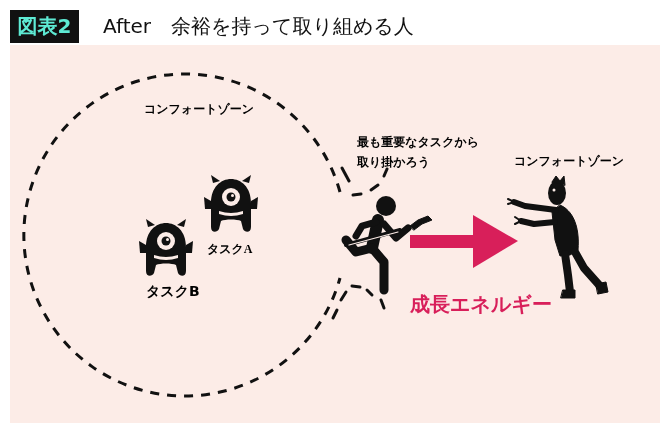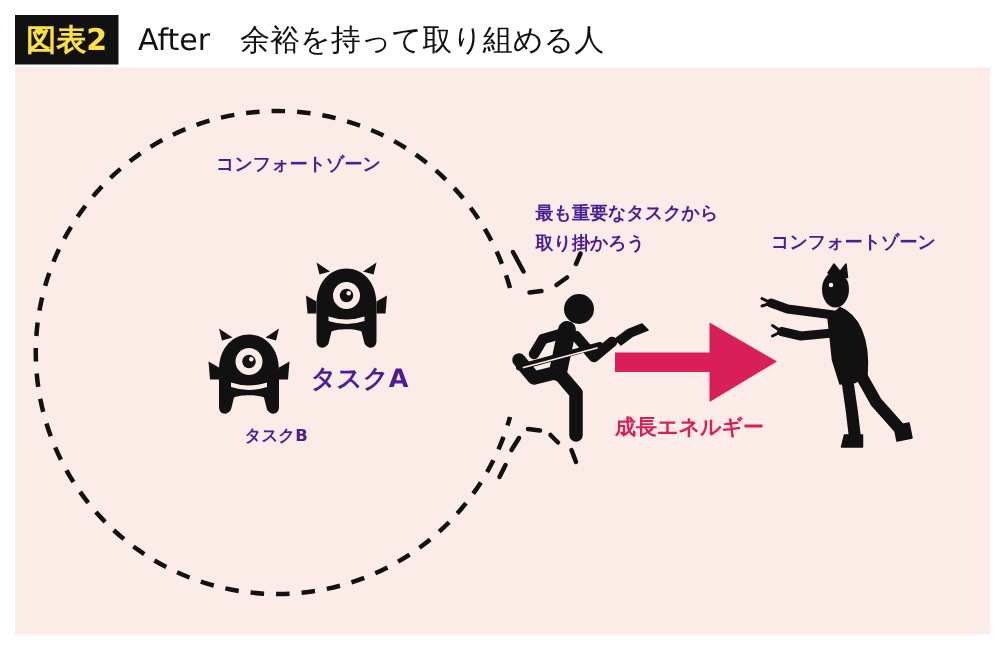--- a/index.html
+++ b/index.html
@@ -1,26 +1,26 @@
 <!DOCTYPE html>
 <html><head>
   <meta charset="utf-8">
   <style>
     html, body { margin: 0; padding: 0; background: #ffffff; }
     body { width: 670px; height: 430px; position: relative; overflow: hidden;
            font-family: "DejaVu Sans", "Liberation Sans", sans-serif; }
     .header { position: absolute; left: 10px; top: 10px; height: 33px; display: flex; align-items: center; }
-    .fig-label { background: #111111; color: #fde047; font-size: 20px; font-weight: bold;
+    .fig-label { background: #111111; color: #5eead4; font-size: 20px; font-weight: bold;
                  height: 33px; line-height: 33px; padding: 0 4px; box-sizing: border-box; width: 69px;
                  letter-spacing: 0px; text-align: center; }
-    .fig-title { color: #111111; font-size: 20px; margin-left: 13px; white-space: pre; letter-spacing: 0px; }
+    .fig-title { color: #111111; font-size: 20px; margin-left: 24px; white-space: pre; letter-spacing: 0px; }
     .panel { position: absolute; left: 10px; top: 45px; width: 650px; height: 378px; background: #fcece7; }
     svg.art { position: absolute; left: 0; top: 0; }
-    .lbl { position: absolute; color: #4c1d95; font-weight: bold; font-size: 12px; white-space: nowrap; }
-    .lbl-accent { color: #d81f5a; font-size: 14px; }
+    .lbl { position: absolute; color: #000000; font-weight: bold; font-size: 12px; white-space: nowrap; }
+    .lbl-accent { color: #d81f5a; font-size: 20px; margin-top: 15px; }
   </style>
 </head>
 <body>
 
 <div class="header">
   <div class="fig-label">図表2</div>
   <div class="fig-title">After　余裕を持って取り組める人</div>
 </div>
 
 <div class="panel"></div>
@@ -93,18 +93,18 @@
     <path d="M 514 202 L 508 199 M 514 202 L 508 204 M 521 221 L 515 217 M 521 221 L 515 224" stroke-width="2" fill="none"></path>
     <path d="M 565 254 L 568 275 L 570 292" stroke-width="8" fill="none"></path>
     <path d="M 575 252 L 584 268 L 600 286" stroke-width="8" fill="none"></path>
     <path d="M 563 290 L 575 290 L 575 298 L 561 298 Z" stroke-width="1"></path>
     <path d="M 596 284 L 606 282 L 608 292 L 598 294 Z" stroke-width="1"></path>
     <circle cx="554" cy="190" r="1.5" fill="#fcece7" stroke="none"></circle>
   </g>
 </svg>
 
 <div class="lbl" style="left:144px; top:101px;">コンフォートゾーン</div>
-<div class="lbl" style="left:207px; top:241px; font-size:17px;">タスクA</div>
-<div class="lbl" style="left:163px; top:283px; font-size:11px;">タスクB</div>
+<div class="lbl" style="left:207px; top:241px; font-size:12px;font-family:Liberation Serif, serif;">タスクA</div>
+<div class="lbl" style="left:146px; top:283px; font-size:14px;">タスクB</div>
 <div class="lbl" style="left:357px; top:134px;">最も重要なタスクから</div>
 <div class="lbl" style="left:357px; top:154px;">取り掛かろう</div>
 <div class="lbl" style="left:514px; top:153px;">コンフォートゾーン</div>
 <div class="lbl lbl-accent" style="left:410px; top:276px;">成長エネルギー</div>
 
 </body></html>

